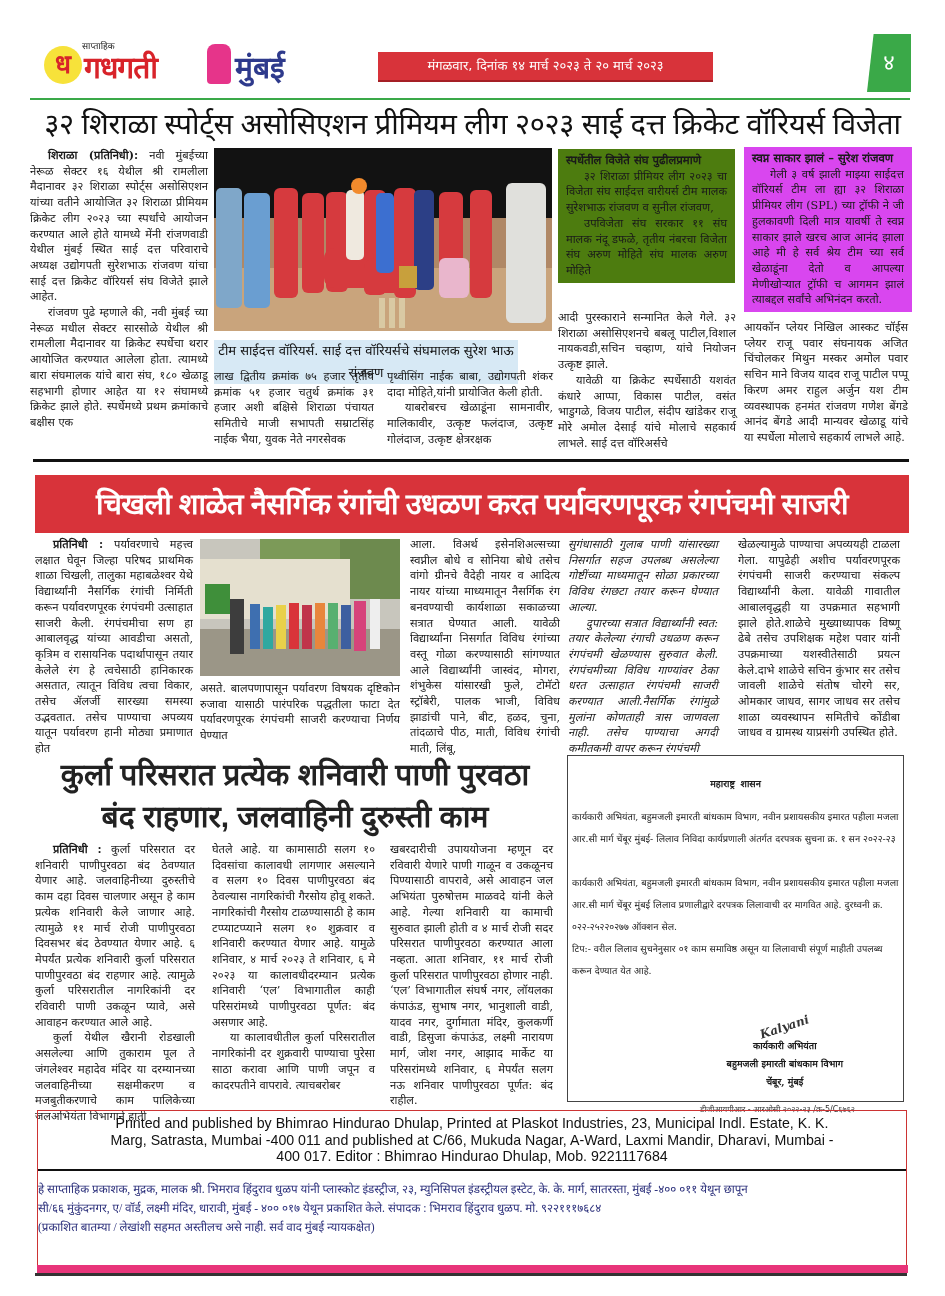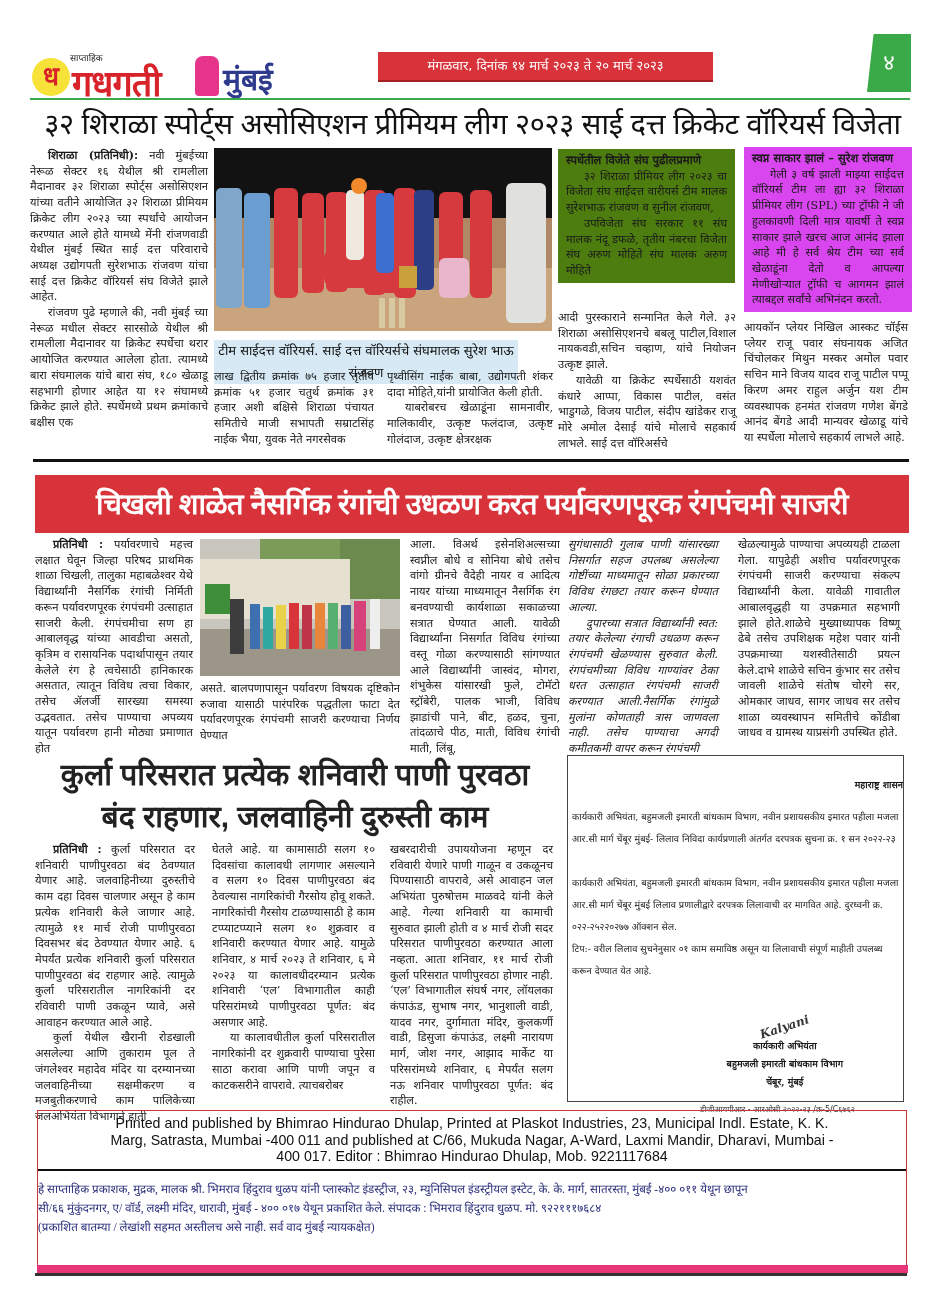--- a/index.html
+++ b/index.html
@@ -1,24 +1,24 @@
 <!DOCTYPE html>
 <html><head>
 <meta charset="utf-8">
 <style>
   html, body { margin: 0; padding: 0; background: #ffffff; }
   body { width: 945px; height: 1296px; position: relative; overflow: hidden;
          font-family: "DejaVu Serif", serif; color: #1a1a1a; }
   .abs { position: absolute; }
   
   .masthead { left: 30px; top: 34px; width: 880px; height: 64px; }
-  .logo { left: 0; top: 0; width: 330px; height: 62px; margin-top: 12px; }
+  .logo { left: 12px; top: 0; width: 330px; height: 62px; }
   .logo-weekly { position: absolute; left: 40px; top: 5px; font-size: 9px; color: #222; font-family: "DejaVu Sans", sans-serif; }
   .logo-circle { position: absolute; left: 2px; top: 12px; width: 38px; height: 38px; border-radius: 50%; background: #f7e23a; color: #d8232a; font-weight: bold; font-size: 26px; text-align: center; line-height: 36px; font-family: "DejaVu Sans", sans-serif; }
-  .logo-word1 { position: absolute; left: 42px; top: 12px; font-size: 36px; font-weight: bold; color: #d8232a; font-family: Liberation Mono, monospace; letter-spacing: -1px; }
+  .logo-word1 { position: absolute; left: 42px; top: 12px; font-size: 30px; font-weight: bold; color: #d8232a; font-family: Liberation Mono, monospace; letter-spacing: -1px; }
   .logo-fist { position: absolute; left: 165px; top: 10px; width: 24px; height: 40px; background: #e6348a; border-radius: 8px 8px 4px 4px; }
   .logo-word2 { position: absolute; left: 193px; top: 12px; font-size: 30px; font-weight: bold; color: #2e3a8c; font-family: "DejaVu Sans", sans-serif; }
   .date-bar { left: 348px; top: 18px; width: 335px; height: 28px; background: #d8333a; color: #fff; font-size: 13px; text-align: center; line-height: 28px; font-family: "DejaVu Sans", sans-serif; border-bottom: 2px solid #a51f25; }
   .page-num { left: 837px; top: 0px; width: 44px; height: 58px; background: #3aa948; color: #fff; font-size: 22px; text-align: center; line-height: 58px; clip-path: polygon(15% 0, 100% 0, 100% 100%, 0 100%); font-family: "DejaVu Sans", sans-serif; }
   .green-rule { left: 30px; top: 98px; width: 880px; height: 2px; background: #3aa948; }
   
   .h1 { left: 20px; top: 103px; width: 905px; text-align: center; font-size: 29px; font-weight: normal; font-family: "Liberation Sans", sans-serif; color: #111; letter-spacing: -0.3px; }
   
   .col { font-size: 11.2px; line-height: 15.7px; text-align: justify; font-family: "DejaVu Serif", serif; }
   .col p { margin: 0; text-indent: 18px; }
@@ -26,21 +26,21 @@
   .col b { font-weight: bold; }
   .photo { overflow: hidden; }
   .caption-bar { background: #d7e9f5; font-size: 13px; text-align: center; line-height: 22px; font-family: "DejaVu Sans", sans-serif; color: #111; }
   .box-blue { background: #4d7c0f; padding: 4px 8px; }
   .box-yellow { background: #d946ef; padding: 4px 8px; }
   .box-title { font-weight: bold; font-size: 11.5px; text-align: left; }
   .rule-black { height: 3px; background: #111; }
   .h2-bar { left: 35px; top: 475px; width: 874px; height: 58px; background: #d8333a; color: #fff; font-size: 29px; font-weight: bold; text-align: center; line-height: 58px; font-family: "Liberation Sans", sans-serif; letter-spacing: -0.5px; }
   .h3 { left: 30px; width: 530px; text-align: center; font-size: 30px; font-weight: bold; font-family: "Liberation Sans", sans-serif; color: #222; }
   .notice { left: 567px; top: 755px; width: 335px; height: 345px; border: 1px solid #444; font-size: 9.4px; line-height: 22px; font-family: "DejaVu Serif", serif; }
-  .notice .title { text-align: right; font-weight: bold; margin-top: 18px; }
+  .notice .title { text-align: center; font-weight: bold; margin-top: 18px; font-family: Liberation Mono, monospace; }
   .notice .para { padding: 0 4px; }
   .notice .sig { position: absolute; right: 60px; bottom: 10px; text-align: center; line-height: 18px; font-weight: bold; }
   .notice .scrawl { font-style: italic; font-family: "DejaVu Serif", serif; font-size: 12px; color: #333; transform: rotate(-18deg); display: inline-block; }
   .notice-ref { left: 700px; top: 1103px; font-size: 8px; color: #333; font-family: "DejaVu Sans", sans-serif; }
   .footer { left: 37px; top: 1110px; width: 868px; height: 160px; border: 1.5px solid #c33; border-bottom: none; }
   .footer-en { text-align: center; font-family: "Liberation Sans", sans-serif; font-size: 14.2px; line-height: 16.5px; color: #111; padding-top: 4px; }
   .footer-sep { height: 2px; background: #111; margin: 4px 0 0 0; }
   .footer-mr { text-align: left; font-family: Liberation Serif, serif; font-size: 11.6px; line-height: 19px; color: #2a2e7a; padding-top: 9px; }
   .pink-bar { left: 37px; top: 1265px; width: 871px; height: 8px; background: #e8357a; }
   .pink-shadow { left: 35px; top: 1273px; width: 872px; height: 3px; background: #333; }
@@ -174,21 +174,21 @@
 
 <div class="abs h3" style="top:753px;">कुर्ला परिसरात प्रत्येक शनिवारी पाणी पुरवठा</div>
 <div class="abs h3" style="top:795px;">बंद राहणार, जलवाहिनी दुरुस्ती काम</div>
 
 <div class="abs col" style="left:35px; top:842px; width:160px;">
   <p><b>प्रतिनिधी :</b><span> कुर्ला परिसरात दर शनिवारी पाणीपुरवठा बंद ठेवण्यात येणार आहे. जलवाहिनीच्या दुरुस्तीचे काम दहा दिवस चालणार असून हे काम प्रत्येक शनिवारी केले जाणार आहे. त्यामुळे ११ मार्च रोजी पाणीपुरवठा दिवसभर बंद ठेवण्यात येणार आहे. ६ मेपर्यंत प्रत्येक शनिवारी कुर्ला परिसरात पाणीपुरवठा बंद राहणार आहे. त्यामुळे कुर्ला परिसरातील नागरिकांनी दर रविवारी पाणी उकळून प्यावे, असे आवाहन करण्यात आले आहे.</span></p>
   <p>कुर्ला येथील खैरानी रोडखाली असलेल्या आणि तुकाराम पूल ते जंगलेश्वर महादेव मंदिर या दरम्यानच्या जलवाहिनीच्या सक्षमीकरण व मजबुतीकरणाचे काम पालिकेच्या जलअभियंता विभागाने हाती</p>
 </div>
 <div class="abs col" style="left:212px; top:842px; width:163px;">
   <p class="noindent">घेतले आहे. या कामासाठी सलग १० दिवसांचा कालावधी लागणार असल्याने व सलग १० दिवस पाणीपुरवठा बंद ठेवल्यास नागरिकांची गैरसोय होवू शकते. नागरिकांची गैरसोय टाळण्यासाठी हे काम टप्प्याटप्प्याने सलग १० शुक्रवार व शनिवारी करण्यात येणार आहे. यामुळे शनिवार, ४ मार्च २०२३ ते शनिवार, ६ मे २०२३ या कालावधीदरम्यान प्रत्येक शनिवारी ‘एल’ विभागातील काही परिसरांमध्ये पाणीपुरवठा पूर्णत: बंद असणार आहे.</p>
-  <p>या कालावधीतील कुर्ला परिसरातील नागरिकांनी दर शुक्रवारी पाण्याचा पुरेसा साठा करावा आणि पाणी जपून व काटकसरीने वापरावे. त्याचबरोबर</p>
+  <p>या कालावधीतील कुर्ला परिसरातील नागरिकांनी दर शुक्रवारी पाण्याचा पुरेसा साठा करावा आणि पाणी जपून व कादरपतीने वापरावे. त्याचबरोबर</p>
 </div>
 <div class="abs col" style="left:390px; top:842px; width:163px;">
   <p class="noindent">खबरदारीची उपाययोजना म्हणून दर रविवारी येणारे पाणी गाळून व उकळूनच पिण्यासाठी वापरावे, असे आवाहन जल अभियंता पुरुषोत्तम माळवदे यांनी केले आहे. गेल्या शनिवारी या कामाची सुरुवात झाली होती व ४ मार्च रोजी सदर परिसरात पाणीपुरवठा करण्यात आला नव्हता. आता शनिवार, ११ मार्च रोजी कुर्ला परिसरात पाणीपुरवठा होणार नाही. ‘एल’ विभागातील संघर्ष नगर, लॉयलका कंपाऊंड, सुभाष नगर, भानुशाली वाडी, यादव नगर, दुर्गामाता मंदिर, कुलकर्णी वाडी, डिसुजा कंपाऊंड, लक्ष्मी नारायण मार्ग, जोश नगर, आझाद मार्केट या परिसरांमध्ये शनिवार, ६ मेपर्यंत सलग नऊ शनिवार पाणीपुरवठा पूर्णत: बंद राहील.</p>
 </div>
 
 <div class="abs notice">
   <div class="title">महाराष्ट्र शासन</div>
   <div class="para" style="margin-top:10px;">कार्यकारी अभियंता, बहुमजली इमारती बांधकाम विभाग, नवीन प्रशायसकीय इमारत पहीला मजला आर.सी मार्ग चेंबूर मुंबई- लिलाव निविदा कार्यप्रणाली अंतर्गत दरपत्रक सुचना क्र. १ सन २०२२-२३</div>
   <div class="para" style="margin-top:22px;">कार्यकारी अभियंता, बहुमजली इमारती बांधकाम विभाग, नवीन प्रशायसकीय इमारत पहीला मजला आर.सी मार्ग चेंबूर मुंबई लिलाव प्रणालीद्वारे दरपत्रक लिलावाची दर मागवित आहे. दुरध्वनी क्र. ०२२-२५२२०२७७ ऑक्शन सेल.</div>
   <div class="para">टिप:- वरील लिलाव सुचनेनुसार ०१ काम समाविष्ठ असून या लिलावाची संपूर्ण माहीती उपलब्ध करून देण्यात येत आहे.</div>

